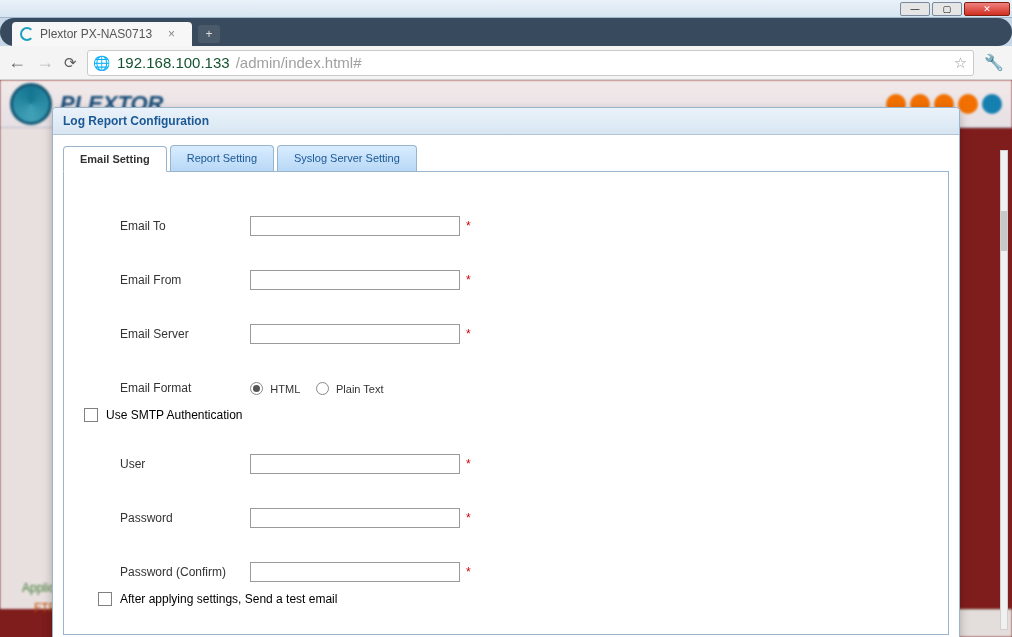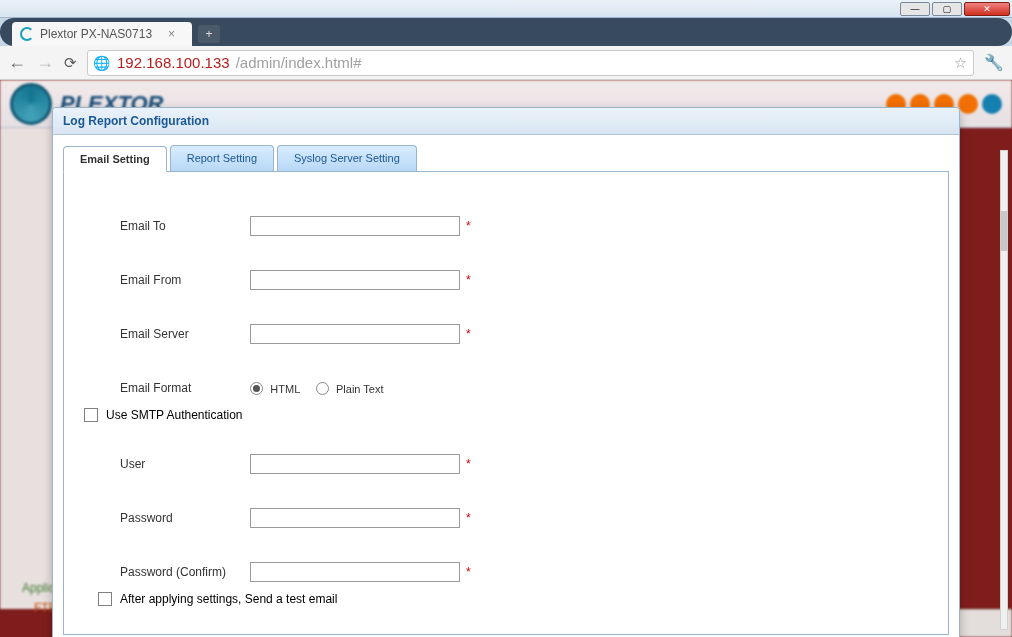--- a/index.html
+++ b/index.html
@@ -84,21 +84,21 @@
     height:26px;
     border:1px solid #cacaca;
     border-radius:3px;
     display:flex;
     align-items:center;
     padding: 0 6px;
     background:#fff;
     gap:6px;
   }
   .globe-icon{font-size:14px;color:#8a8a8a;}
-  .url-ip{color:#b91c1c;font-size:15px;}
+  .url-ip{color:#14532d;font-size:15px;}
   .url-path{color:#a0a0a0;font-size:15px;}
   .star-icon{font-size:15px;color:#9a9a9a;margin-left:auto;}
   .wrench-icon{font-size:16px;color:#6a6a6a;}
 
   
   .page-body {
     position: relative;
     height: 557px;
     background: #7f1d1d;
     overflow:hidden;

